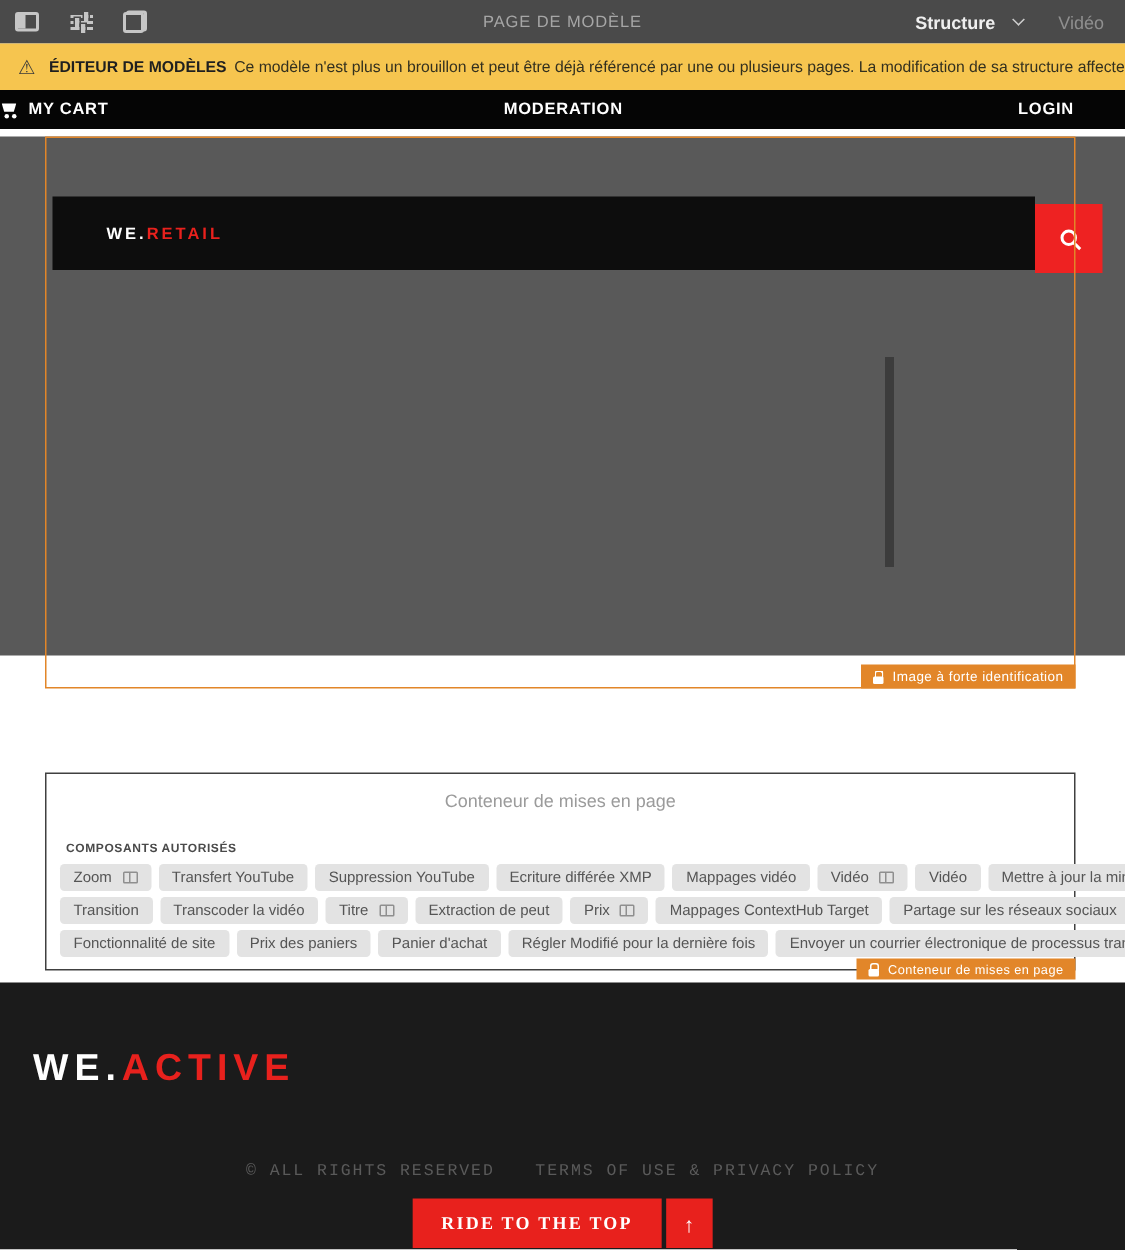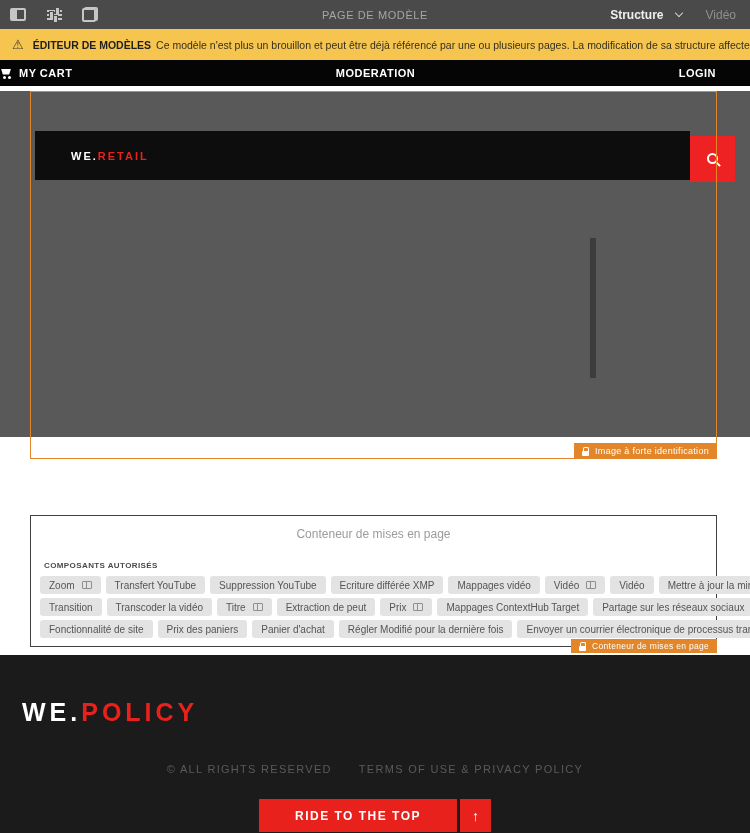--- a/index.html
+++ b/index.html
@@ -65,23 +65,23 @@
   .comp-rows { position:absolute; top:60px; left:9px; right:6px; }
   .crow { display:flex; gap:5px; margin-bottom:4px; }
   .comp { display:inline-flex; align-items:center; gap:7px; background:#e3e3e3; border:none; border-radius:3px; padding:0 9px; height:18px; font-size:10px; color:#555; font-family:inherit; cursor:pointer; white-space:nowrap; }
   .comp-ico { width:10px; height:8px; border:1px solid #8f8f8f; border-radius:1px; position:relative; }
   .comp-ico::before { content:""; position:absolute; left:3px; top:0; bottom:0; width:1px; background:#8f8f8f; }
 
   
   .footer { position:absolute; left:0; top:655px; width:750px; height:178px; background:#1b1b1b; }
   .footer-logo { position:absolute; left:22px; top:43px; font-size:25px; font-weight:700; letter-spacing:4px; white-space:nowrap; }
   .footer-links { position:absolute; top:108px; left:0; width:100%; display:flex; justify-content:center; gap:27px; }
-  .flink { background:none; border:none; cursor:pointer; color:#5a5a5a; font-size:11px; letter-spacing:1.3px; font-family:Liberation Sans, sans-serif; white-space:nowrap; }
+  .flink { background:none; border:none; cursor:pointer; color:#5a5a5a; font-size:11px; letter-spacing:1.3px; font-family:Liberation Mono, monospace; white-space:nowrap;margin-top:12px; }
   .top-btn-wrap { position:absolute; top:144px; left:50%; transform:translateX(-50%); display:flex; gap:3px; }
-  .top-btn { background:#e8211d; color:#fff; border:none; cursor:pointer; font-weight:700; font-size:12px; letter-spacing:1.5px; height:33px; padding:0 36px; display:flex; align-items:center; font-family:Liberation Sans, sans-serif; white-space:nowrap; }
+  .top-btn { background:#e8211d; color:#fff; border:none; cursor:pointer; font-weight:700; font-size:12px; letter-spacing:1.5px; height:33px; padding:0 19px; display:flex; align-items:center; font-family:Liberation Serif, serif; white-space:nowrap; }
   .top-arrow { width:31px; height:33px; background:#e8211d; color:#fff; border:none; cursor:pointer; display:flex; align-items:center; justify-content:center; font-size:14px; font-family:inherit; }
 
   .scroll-thumb { position:absolute; right:0; top:238px; width:6px; height:140px; background:#3c3c3c; cursor:pointer; }
 </style>
 </head>
 <body>
 
 <div class="page">
 
   <div class="editor-toolbar">
@@ -189,21 +189,21 @@
       </div>
     </div>
     <div class="ov-label straddle">
       <span class="lock"></span>
       <span>Conteneur de mises en page</span>
     </div>
   </div>
 
   <div class="footer">
     <div class="footer-logo">
-      <span class="brand-we">WE.</span><span class="brand-name">POLICY</span>
+      <span class="brand-we">WE.</span><span class="brand-name">ACTIVE</span>
     </div>
     <div class="footer-links">
       <span class="flink">© ALL RIGHTS RESERVED</span>
       <button class="flink">TERMS OF USE &amp; PRIVACY POLICY</button>
     </div>
     <div class="top-btn-wrap">
       <button class="top-btn">RIDE TO THE TOP</button>
       <button class="top-arrow">
           <span>↑</span>
         </button>

